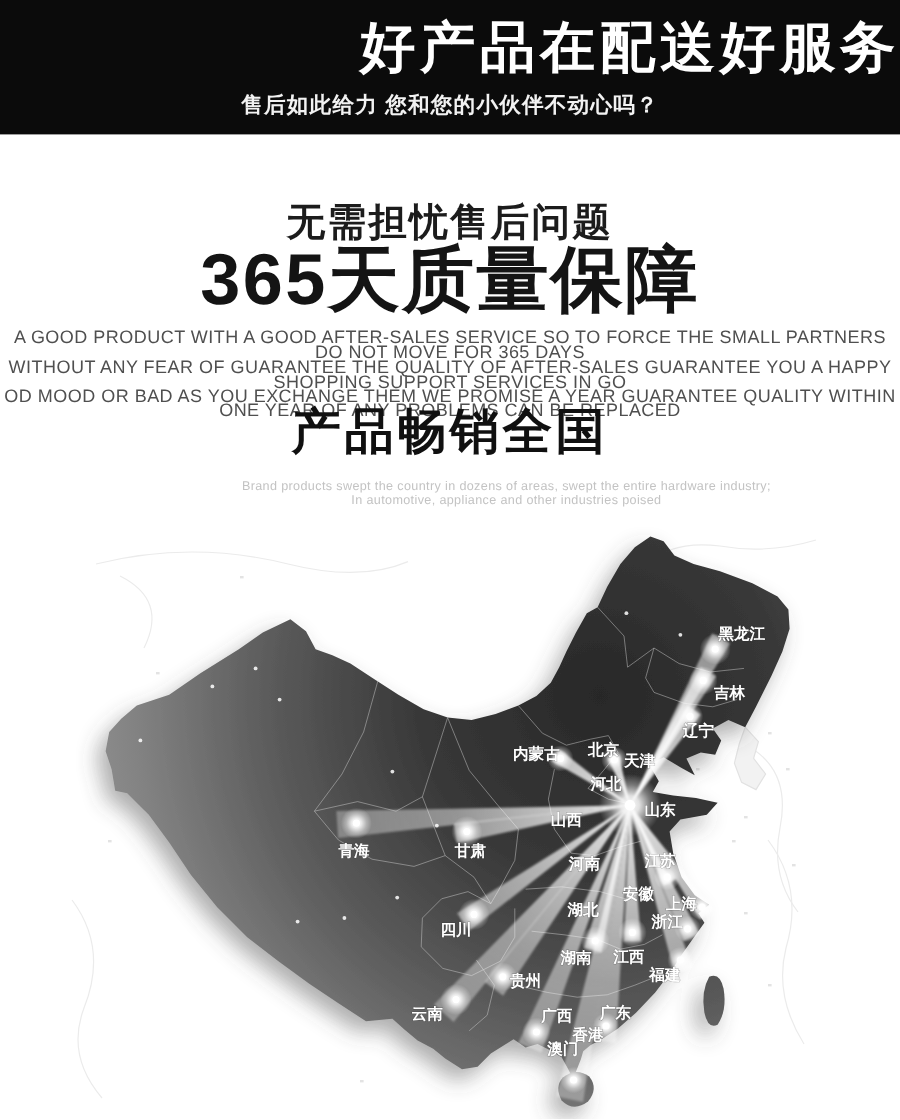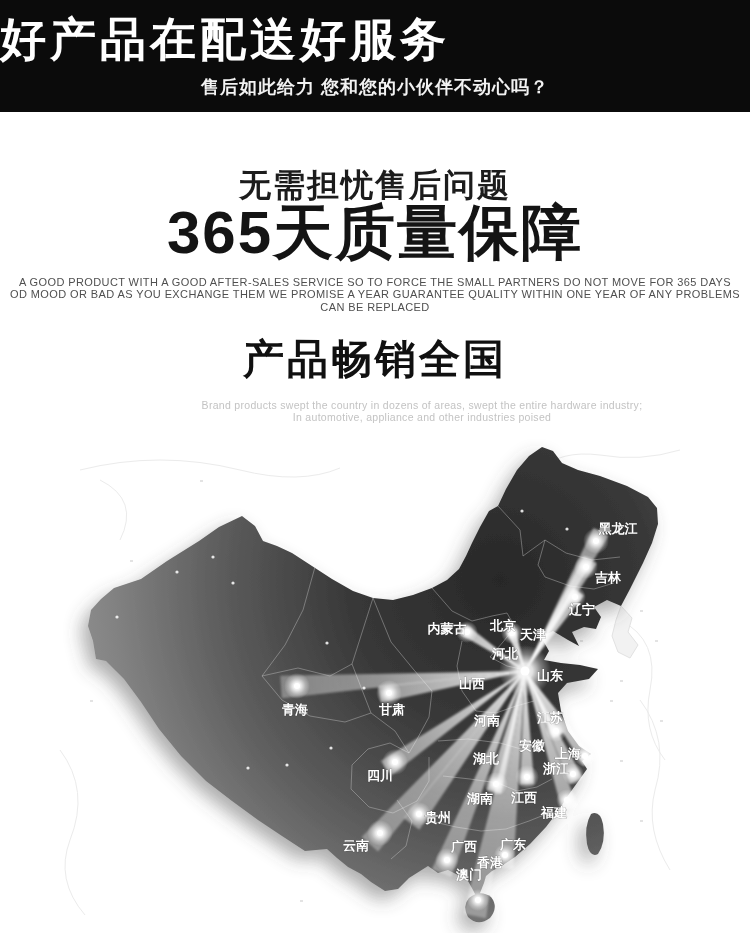--- a/index.html
+++ b/index.html
@@ -4,31 +4,31 @@
 <style>
   html,body{margin:0;padding:0;background:#ffffff;}
   .page{
     position:relative;width:750px;height:933px;margin:0 auto;background:#ffffff;
     overflow:hidden;font-family:"Liberation Sans","DejaVu Sans",sans-serif;
   }
   .abs{position:absolute;left:0;width:750px;text-align:center;}
   
   .banner{position:absolute;top:0;left:0;width:750px;height:112px;background:#0b0b0b;}
   .banner-title{
-    position:absolute;top:14px;left:0;width:750px;text-align:left;margin:0;
+    position:absolute;top:14px;left:0;width:750px;text-align:right;margin:0;
     color:#ffffff;font-size:46px;font-weight:900;letter-spacing:4px;line-height:50px;
   }
   .banner-sub{
     position:absolute;top:74px;left:0;width:750px;text-align:center;margin:0;
     color:#f2f2f2;font-size:18px;font-weight:600;letter-spacing:1px;line-height:26px;
   }
   
   .kicker{top:164px;margin:0;color:#1c1c1c;font-size:32px;font-weight:700;letter-spacing:2px;}
   .headline-365{top:200px;margin:0;color:#141414;font-size:60px;font-weight:900;letter-spacing:2px;line-height:66px;}
-  .fineprint{top:276px;margin:0;color:#4f4f4f;font-size:11px;line-height:12.3px;letter-spacing:.4px;}
+  .fineprint{top:276px;margin:0;color:#4f4f4f;font-size:15px;line-height:12.3px;letter-spacing:.4px;}
   
   .headline-nation{top:336px;margin:0;color:#101010;font-size:41px;font-weight:900;letter-spacing:3px;line-height:46px;}
   .nation-sub{top:385px;margin:15px;color:#c3c3c3;font-size:10.5px;line-height:11.6px;letter-spacing:.3px;padding-left:32px;}
   
   .map-wrap{position:absolute;top:425px;left:0;width:750px;height:508px;}
   .map-wrap svg{display:block;width:750px;height:508px;}
   .plabel{
     font-family:"Liberation Sans","DejaVu Sans",sans-serif;
     font-weight:bold;font-size:13px;fill:#ffffff;
     paint-order:stroke;stroke:rgba(40,40,40,.35);stroke-width:.7px;
@@ -42,20 +42,21 @@
   <header class="banner">
     <h1 class="banner-title">好产品在配送好服务</h1>
     <p class="banner-sub">售后如此给力 您和您的小伙伴不动心吗？</p>
   </header>
 
   <section>
     <p class="abs kicker">无需担忧售后问题</p>
     <h2 class="abs headline-365">365天质量保障</h2>
     <div class="abs fineprint">
       <div>A GOOD PRODUCT WITH A GOOD AFTER-SALES SERVICE SO TO FORCE THE SMALL PARTNERS DO NOT MOVE FOR 365 DAYS</div>
+      <div>WITHOUT ANY FEAR OF GUARANTEE THE QUALITY OF AFTER-SALES GUARANTEE YOU A HAPPY SHOPPING SUPPORT SERVICES IN GO</div>
       <div>OD MOOD OR BAD AS YOU EXCHANGE THEM WE PROMISE A YEAR GUARANTEE QUALITY WITHIN ONE YEAR OF ANY PROBLEMS CAN BE REPLACED</div>
     </div>
   </section>
 
   <section>
     <h2 class="abs headline-nation">产品畅销全国</h2>
     <div class="abs nation-sub">
       <div>Brand products swept the country in dozens of areas, swept the entire hardware industry;</div>
       <div>In automotive, appliance and other industries poised</div>
     </div>

